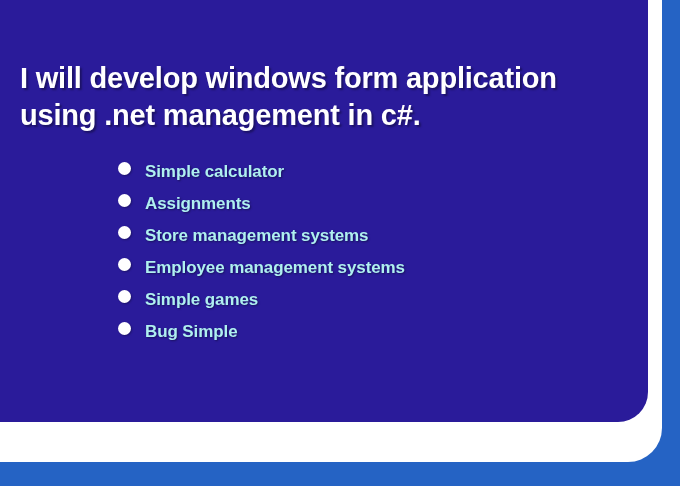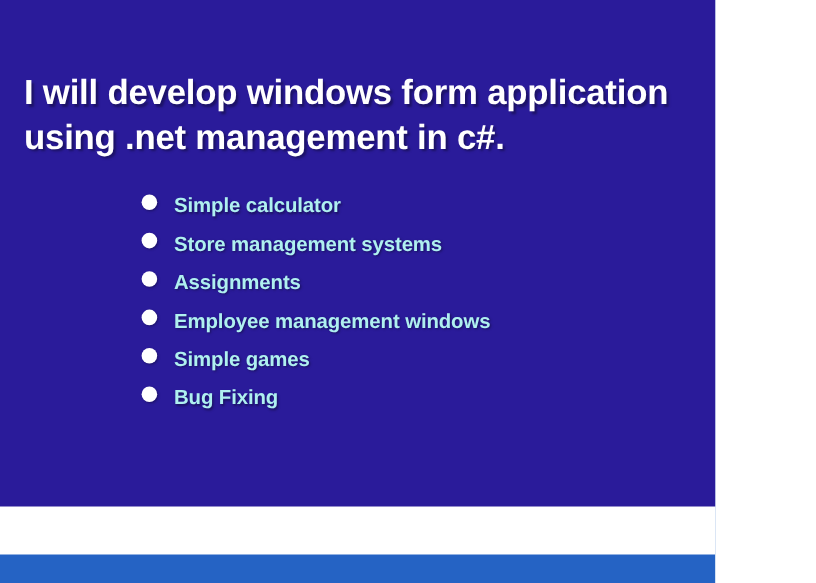--- a/index.html
+++ b/index.html
@@ -2,21 +2,21 @@
 <html><head>
 <meta charset="utf-8">
 <style>
   html, body {
     margin: 0;
     padding: 0;
     background: #ffffff;
   }
   #canvas {
     position: relative;
-    width: 596px;
+    width: 680px;
     height: 486px;
     overflow: hidden;
     background: #ffffff;
     font-family: "Liberation Sans", sans-serif;
   }
   
   .accent-layer {
     position: absolute;
     left: 0;
     top: 0;
@@ -110,40 +110,40 @@
 
     <ul class="feature-list">
 
       <li class="feature-item">
         <span class="bullet-dot"></span>
         <span class="feature-label">Simple calculator</span>
       </li>
 
       <li class="feature-item">
         <span class="bullet-dot"></span>
+        <span class="feature-label">Assignments</span>
+      </li>
+
+      <li class="feature-item">
+        <span class="bullet-dot"></span>
         <span class="feature-label">Store management systems</span>
       </li>
 
       <li class="feature-item">
         <span class="bullet-dot"></span>
-        <span class="feature-label">Assignments</span>
-      </li>
-
-      <li class="feature-item">
-        <span class="bullet-dot"></span>
-        <span class="feature-label">Employee management windows</span>
+        <span class="feature-label">Employee management systems</span>
       </li>
 
 
       <li class="feature-item">
         <span class="bullet-dot"></span>
         <span class="feature-label">Simple games</span>
       </li>
 
       <li class="feature-item">
         <span class="bullet-dot"></span>
-        <span class="feature-label">Bug Fixing</span>
+        <span class="feature-label">Bug Simple</span>
       </li>
 
     </ul>
 
   </div>
 </div>
 
 </body></html>

